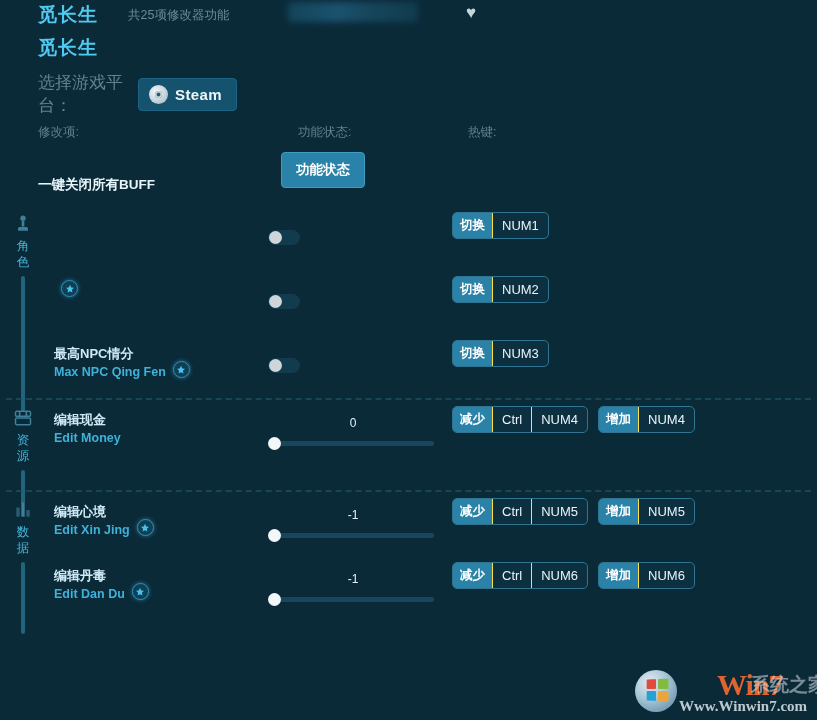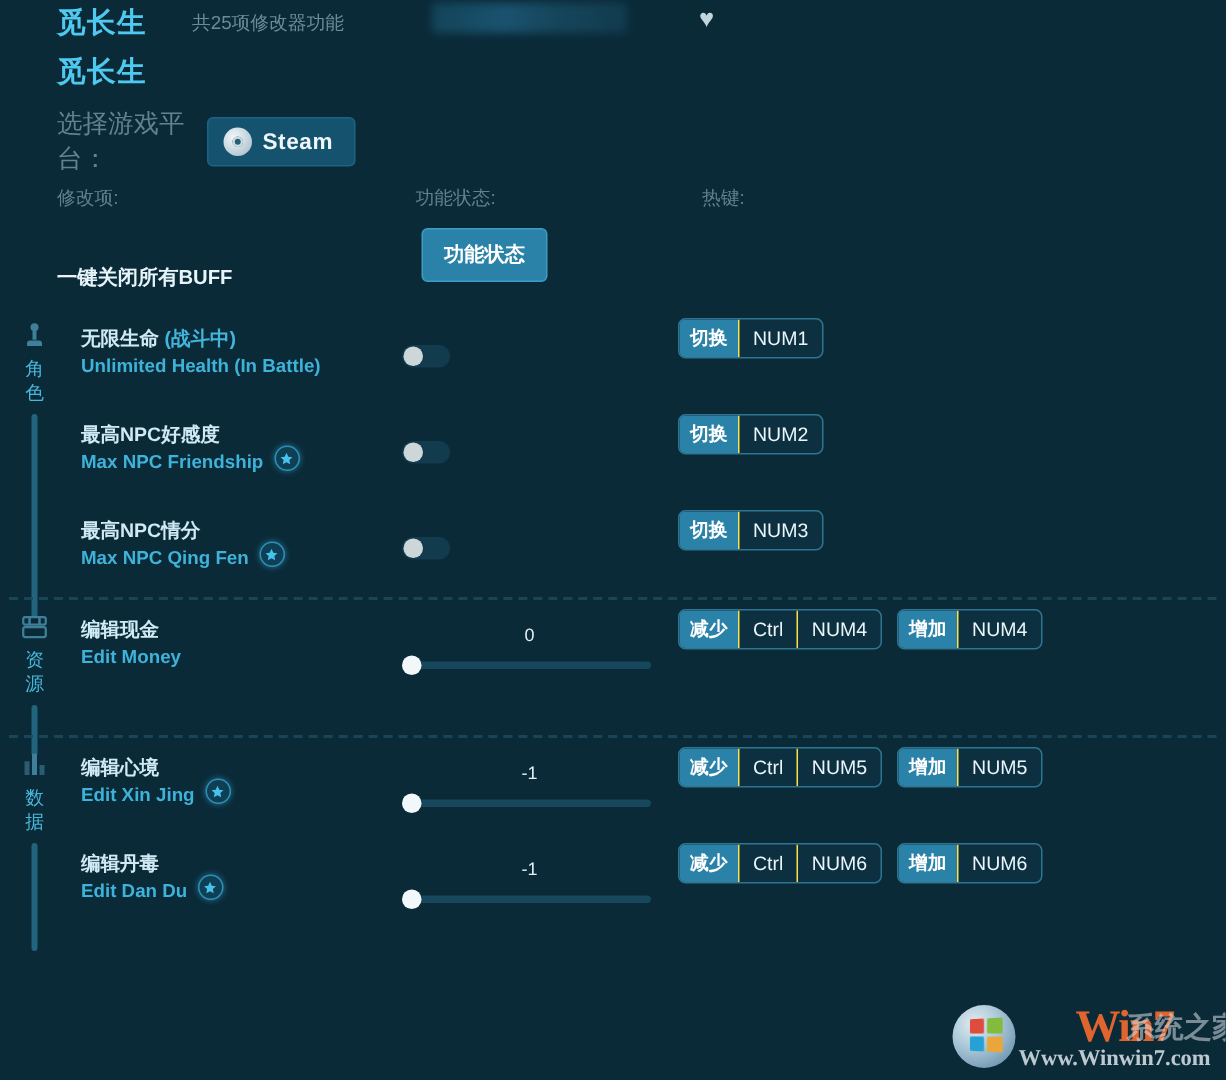--- a/index.html
+++ b/index.html
@@ -120,21 +120,21 @@
     position: relative;
     height: 34px;
   }
   .col-head span {
     position: absolute;
     font-size: 12.5px;
     color: #5f808e;
     top: 8px;
   }
   .ch-mod  { left: 38px; }
-  .ch-stat { left: 277px; }
+  .ch-stat { left: 298px; }
   .ch-key  { left: 468px; }
 
   
   .globaloff-row {
     position: relative;
     height: 56px;
   }
   .globaloff-label {
     position: absolute;
     left: 38px; top: 26px;
@@ -437,42 +437,32 @@
             <rect x="10.4" y="8" width="3.2" height="7" fill="currentColor"></rect>
           </svg>
         </div>
         <div class="rail-text">
           <div>角</div>
           <div>色</div>
         </div>
         <div class="rail-bar" style="height: 136px;"></div>
       </div>
       <div class="row" style="height: 64px;">
-        <div class="row-labels">
-          <div class="lbl-stack">
-            <div class="lbl-cn">无限生命<span class="sub"> (战斗中)</span></div>
-            <div class="lbl-en">Unlimited Health (In Battle)</div>
-          </div>
-        </div>
         <div class="toggle">
           <div class="knob"></div>
         </div>
         <div class="hotkeys">
           <div class="hk-group">
             <span class="hk-action">切换</span>
             <span class="hk-key">NUM1</span>
           </div>
         </div>
       </div>
       <div class="row" style="height: 64px;">
         <div class="row-labels">
-          <div class="lbl-stack">
-            <div class="lbl-cn">最高NPC好感度</div>
-            <div class="lbl-en">Max NPC Friendship</div>
-          </div>
           <div class="star-badge">
             <svg viewBox="0 0 24 24">
               <path d="M12 2l2.9 6.3 6.6.8-4.9 4.6 1.3 6.8L12 17.2 6.1 20.5l1.3-6.8L2.5 9.1l6.6-.8z"></path>
             </svg>
           </div>
         </div>
         <div class="toggle">
           <div class="knob"></div>
         </div>
         <div class="hotkeys">

